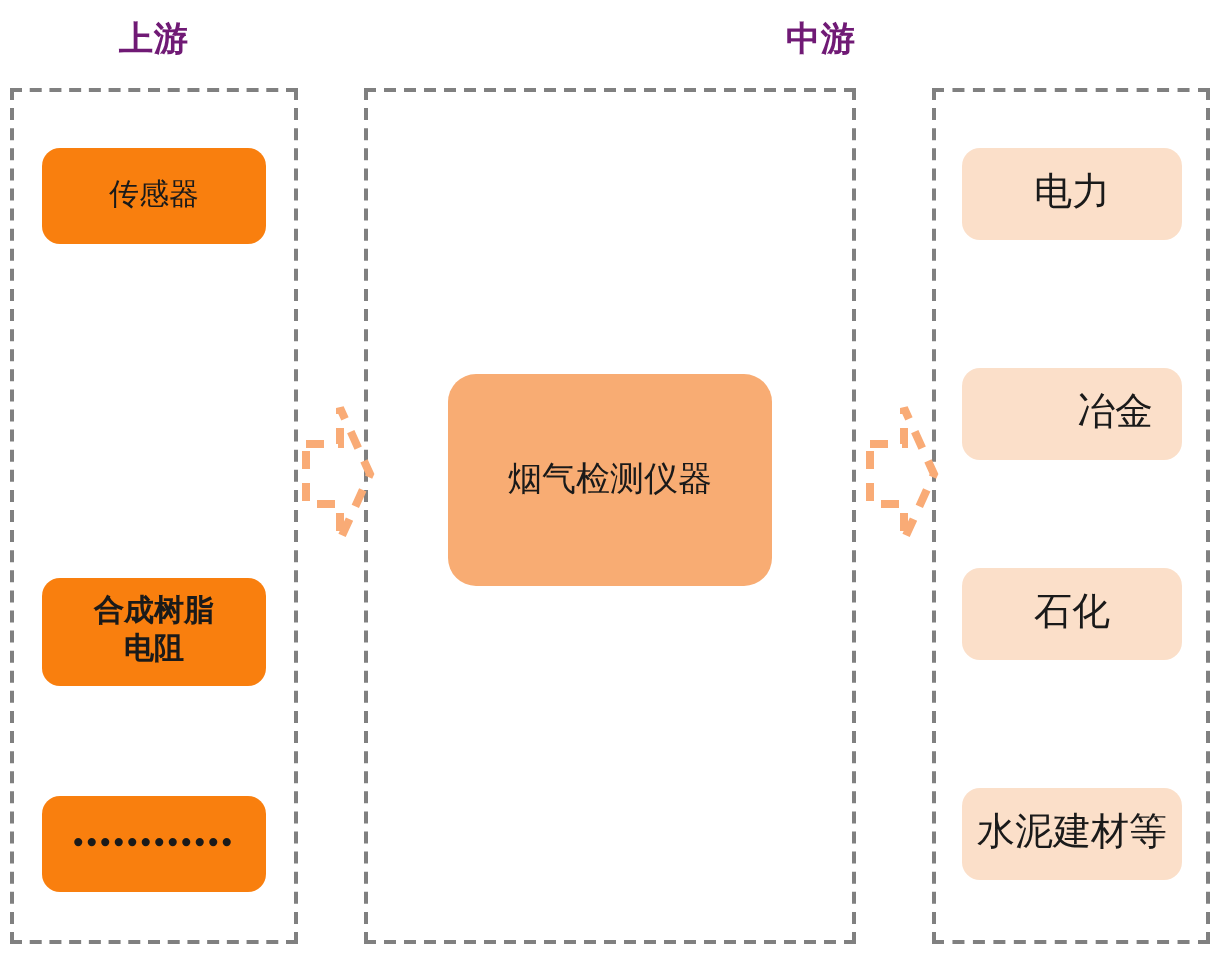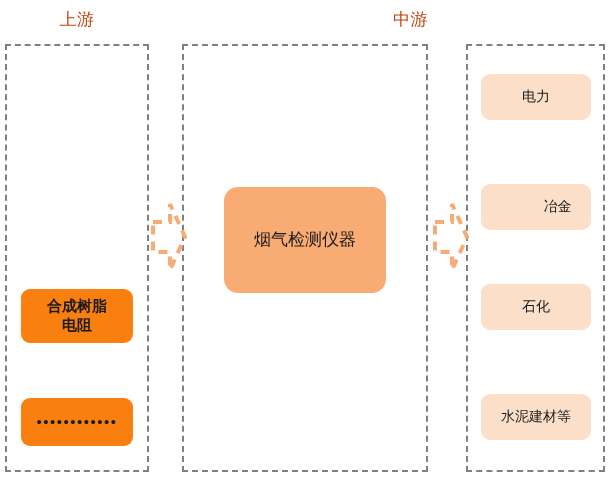--- a/index.html
+++ b/index.html
@@ -15,22 +15,22 @@
     width: 610px;
     height: 478px;
     background: #ffffff;
     overflow: hidden;
   }
 
   
   .col-title {
     position: absolute;
     font-size: 17px;
-    font-weight: normal;
-    color: #c2410c;
+    font-weight: bold;
+    color: #701a75;
     text-align: center;
     letter-spacing: 0.5px;
     white-space: nowrap;
   }
   #title-upstream   { left: 5px;   top: 8px;  width: 144px; }
   #title-midstream  { left: 182px; top: 8px;  width: 246px; text-align: right; }
   #title-downstream { left: 466px; top: 8px;  width: 139px; }
 
   
   .group-box {
@@ -57,21 +57,21 @@
   }
   .node-up {
     background: #f97f0e;
     font-size: 15px;
     left: 21px;
     width: 112px;
     height: 48px;
   }
   .node-down {
     background: #fbdfc9;
-    font-size: 14px;
+    font-size: 19px;
     left: 481px;
     width: 110px;
     height: 46px;
   }
   .node-mid {
     background: #f8ac73;
     border-radius: 14px;
     font-size: 17px;
     left: 224px;
     top: 187px;
@@ -114,20 +114,23 @@
 
 <div id="canvas">
 
   <div class="col-title" id="title-upstream">上游</div>
   <div class="col-title" id="title-midstream">中游</div>
 
   <div class="group-box" id="group-upstream"></div>
   <div class="group-box" id="group-midstream"></div>
   <div class="group-box" id="group-downstream"></div>
 
+  <div class="node node-up" id="node-up-0">
+    <span class="node-label">传感器</span>
+  </div>
   <div class="node node-up" id="node-up-2">
     <span class="node-label">合成树脂<br>电阻</span>
   </div>
   <div class="node node-up" id="node-up-3">
     <span class="node-label dots">••••••••••••</span>
   </div>
 
   <div class="node node-mid" id="node-mid-0">
     <span class="node-label">烟气检测仪器</span>
   </div>

